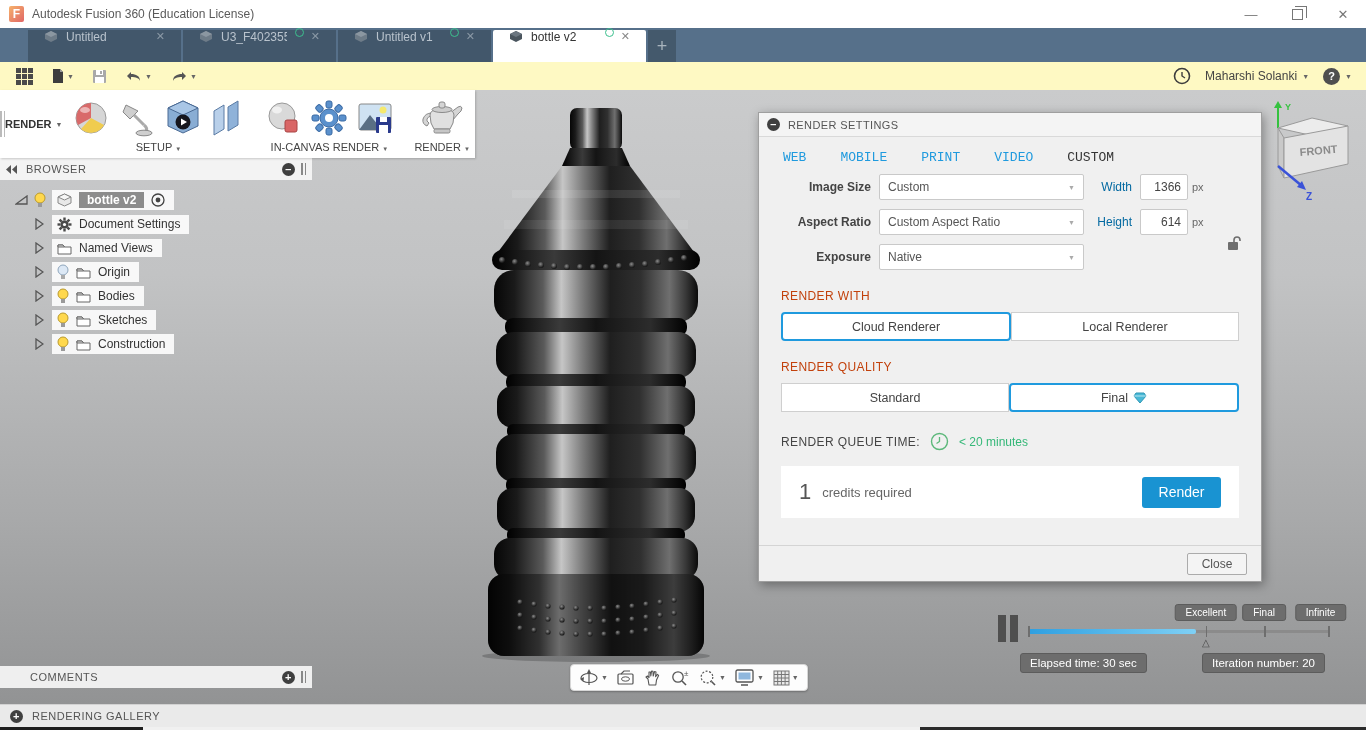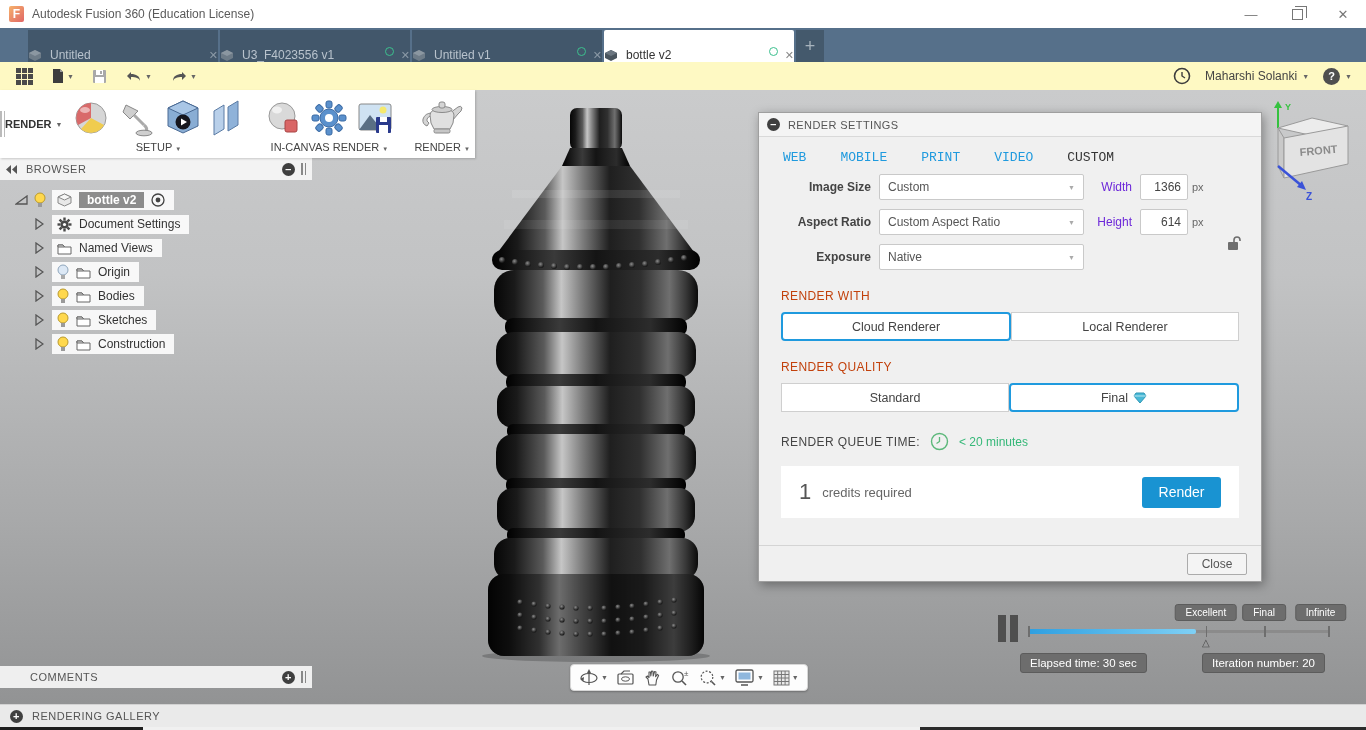--- a/index.html
+++ b/index.html
@@ -12,21 +12,21 @@
   
   .titlebar { position:absolute; top:0; left:0; width:100%; height:28px; background:#fff; display:flex; align-items:center; }
   .fusion-logo { width:15px; height:16px; margin:0 8px 0 9px; background:linear-gradient(135deg,#f6b26b,#e06666); border-radius:2px; color:#fff; font-size:12px; font-weight:bold; text-align:center; line-height:16px; }
   .title-text { font-size:12px; color:#5a5a5a; }
   .win-controls { margin-left:auto; display:flex; height:100%; }
   .win-btn { width:46px; height:100%; display:flex; align-items:center; justify-content:center; color:#777; font-size:13px; }
   .win-restore { width:11px; height:11px; border:1px solid #777; position:relative; background:#fff; }
   .win-restore:before { content:""; position:absolute; left:2px; top:-4px; width:11px; height:11px; border:1px solid #777; border-bottom:none; border-left:none; }
   
   .tabbar { position:absolute; top:28px; left:0; width:100%; height:34px; background:#56708a; display:flex; align-items:stretch; padding-left:28px; }
-  .doc-tab { width:190px; margin-right:2px; background:#42576b; color:#b9c3cd; font-size:12px; display:flex; align-items:flex-end; gap:8px; padding:0 0; position:relative; margin-top:2px; }
+  .doc-tab { width:153px; margin-right:2px; background:#42576b; color:#b9c3cd; font-size:12px; display:flex; align-items:flex-start; gap:8px; padding:0 16px; position:relative; margin-top:2px; }
   .doc-tab.active { background:#fff; color:#333; border-radius:2px 2px 0 0; }
   .tab-cube { flex:0 0 auto; }
   .tab-label { white-space:nowrap; overflow:hidden; }
   .tab-right { margin-left:auto; display:flex; align-items:center; gap:7px; }
   .status-ring { width:9px; height:9px; border:1.5px solid #3cc08e; border-radius:50%; margin-top:-8px; }
   .tab-close { color:#8b99a6; font-size:11px; }
   .doc-tab.active .tab-close { color:#888; }
   .newtab { width:28px; margin-top:2px; background:#44596c; color:#a8b4bd; font-size:18px; display:flex; align-items:center; justify-content:center; }
   
   .qat { position:absolute; top:62px; left:0; width:100%; height:28px; background:#fef9c3; display:flex; }
@@ -74,21 +74,21 @@
   .dlg-header { height:24px; background:#f4f4f4; border-bottom:1px solid #d9d9d9; display:flex; align-items:center; gap:8px; padding:0 8px; font-size:11px; color:#555; letter-spacing:.4px; }
   .dlg-body { flex:1; padding:13px 22px 0; position:relative; }
   .dlg-tabs { display:flex; gap:34px; font-size:13px; margin-left:2px; }
   .dlg-tab { color:#1f9ade;font-family:Liberation Mono, monospace; }
   .dlg-tab.active { color:#333; }
   .form-row { display:flex; align-items:center; margin-top:9px; }
   .form-row:first-of-type { margin-top:16px; }
   .f-label { width:98px; text-align:right; font-size:12px; color:#444; padding-right:8px;font-weight:bold; }
   .ddl { width:205px; height:26px; background:#fff; border:1px solid #c9c9c9; border-radius:2px; display:flex; align-items:center; font-size:12px; color:#555; padding:0 8px; }
   .ddl .caret { margin-left:auto; color:#aaa; }
-  .dim-label { width:56px; text-align:right; font-size:12px; color:#6d28d9; padding-right:8px; }
+  .dim-label { width:56px; text-align:right; font-size:12px; color:#0369a1; padding-right:8px; }
   .dim-input { width:48px; height:26px; border:1px solid #c9c9c9; border-radius:2px; font-size:12px; color:#444; text-align:right; padding-right:6px; font-family:"Liberation Sans",sans-serif; }
   .unit { font-size:11px; color:#666; margin-left:4px; }
   .lock { position:absolute; right:20px; top:98px; }
   .sec-title { font-size:12px; color:#c2410c; letter-spacing:.4px; margin-top:19px; }
   .seg { display:flex; margin-top:9px; }
   .seg-btn { flex:1; height:29px; background:#fff; border:1px solid #cfcfcf; display:flex; align-items:center; justify-content:center; font-size:12.5px; color:#444; gap:5px; }
   .seg-btn.selected { border:2px solid #1f9ade; border-radius:4px; z-index:1; }
   .queue-row { display:flex; align-items:center; gap:10px; margin-top:20px; }
   .queue-label { font-size:12px; color:#444; letter-spacing:.4px; }
   .queue-val { font-size:12px; color:#35b878; }

